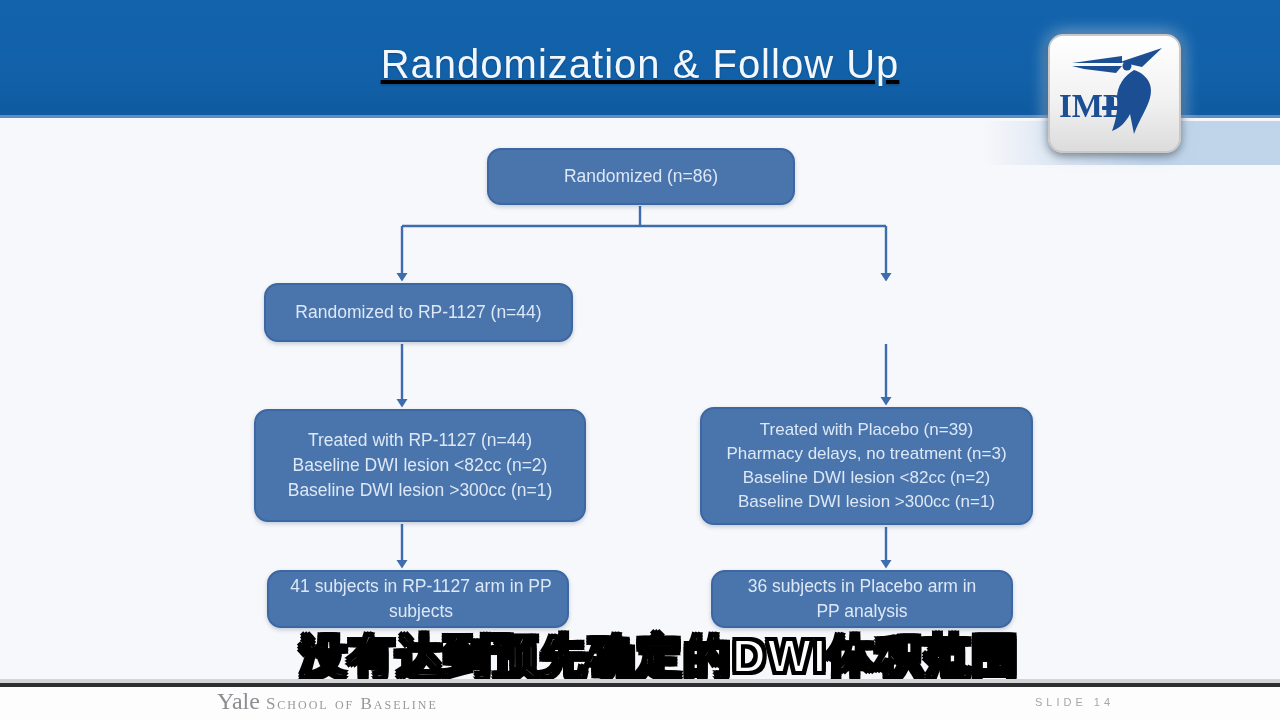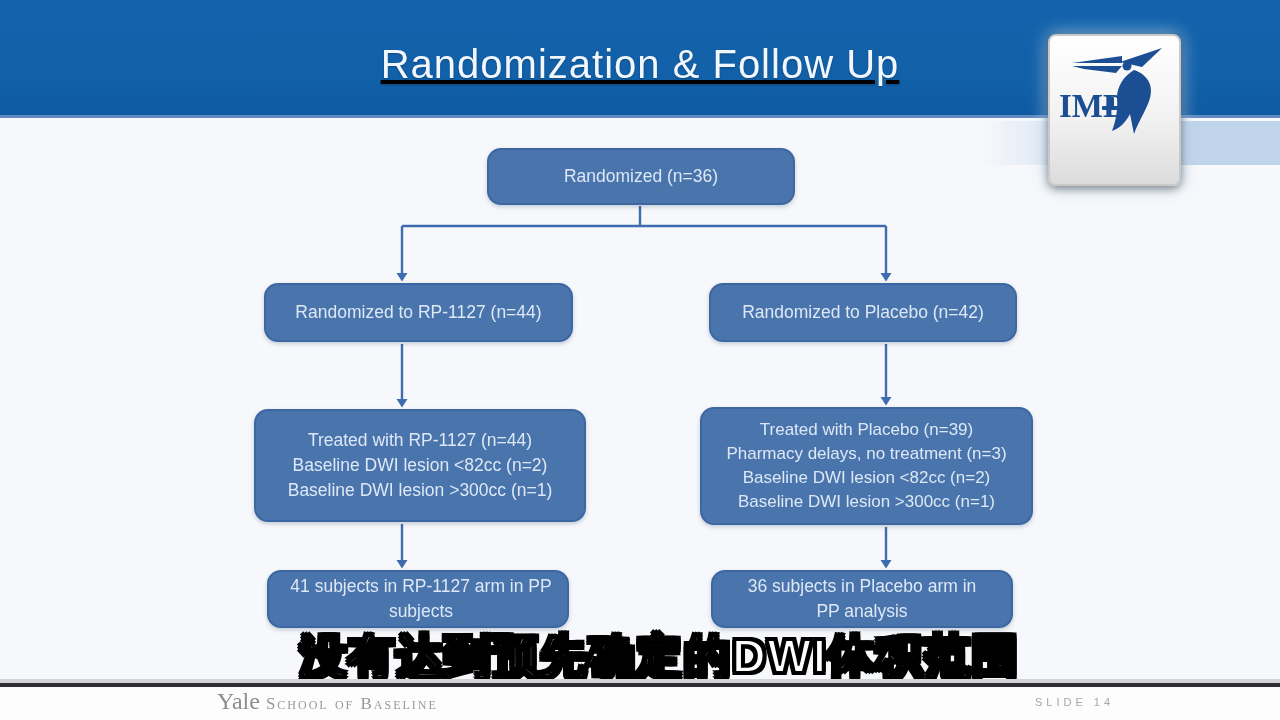--- a/index.html
+++ b/index.html
@@ -19,23 +19,23 @@
     color:#f2f7fd; font-size:40px; font-weight:400; letter-spacing:1px;
     padding-top:14px; text-shadow:0 1px 2px rgba(0,0,0,0.25);
   }
   .header-underglow {
     position:absolute; top:121px; right:0; width:300px; height:44px;
     background:linear-gradient(to right, rgba(189,210,233,0) 0%, rgba(189,210,233,0.95) 55%);
   }
 
   
   .logo-card {
-    position:absolute; left:1048px; top:34px; width:133px; height:152px;
+    position:absolute; left:1048px; top:34px; width:133px; height:119px;
     background:linear-gradient(180deg,#ffffff 0%,#f2f2f2 55%,#dcdcdc 100%);
-    border:2px solid #c9c9c9; border-radius:8px;
+    border:2px solid #c9c9c9; border-radius:15px;
     box-shadow:0 3px 9px rgba(0,0,0,0.4), 0 0 18px rgba(180,205,230,0.9);
   }
 
   
   .node {
     position:absolute; background:#4a74ac; border:2px solid #3c67a2; border-radius:14px;
     color:#dde8f6; display:flex; flex-direction:column; align-items:center; justify-content:center;
     font-size:17.5px; line-height:25px; text-align:center;
     box-shadow:0 2px 4px rgba(40,70,110,0.25);
   }
@@ -111,30 +111,27 @@
       <path d="M402,226 V273" marker-end="url(#arrow)"></path>
       <path d="M886,226 V273" marker-end="url(#arrow)"></path>
       <path d="M402,344 V399" marker-end="url(#arrow)"></path>
       <path d="M886,344 V397" marker-end="url(#arrow)"></path>
       <path d="M402,524 V560" marker-end="url(#arrow)"></path>
       <path d="M886,527 V560" marker-end="url(#arrow)"></path>
     </g>
   </svg>
 
   <div class="node" style="left:487px; top:148px; width:308px; height:57px;">
-    <div class="node-line">Randomized (n=36)</div>
+    <div class="node-line">Randomized (n=86)</div>
   </div>
 
   <div class="node" style="left:264px; top:283px; width:309px; height:59px;">
     <div class="node-line">Randomized to RP-1127 (n=44)</div>
   </div>
 
-  <div class="node" style="left:709px; top:283px; width:308px; height:59px;">
-    <div class="node-line">Randomized to Placebo (n=42)</div>
-  </div>
 
   <div class="node" style="left:254px; top:409px; width:332px; height:113px;">
     <div class="node-line">Treated with RP-1127 (n=44)</div>
     <div class="node-line">Baseline DWI lesion &lt;82cc (n=2)</div>
     <div class="node-line">Baseline DWI lesion &gt;300cc (n=1)</div>
   </div>
 
   <div class="node" style="left:700px; top:407px; width:333px; height:118px; font-size:17px; line-height:24px;">
     <div class="node-line">Treated with Placebo (n=39)</div>
     <div class="node-line">Pharmacy delays, no treatment (n=3)</div>

